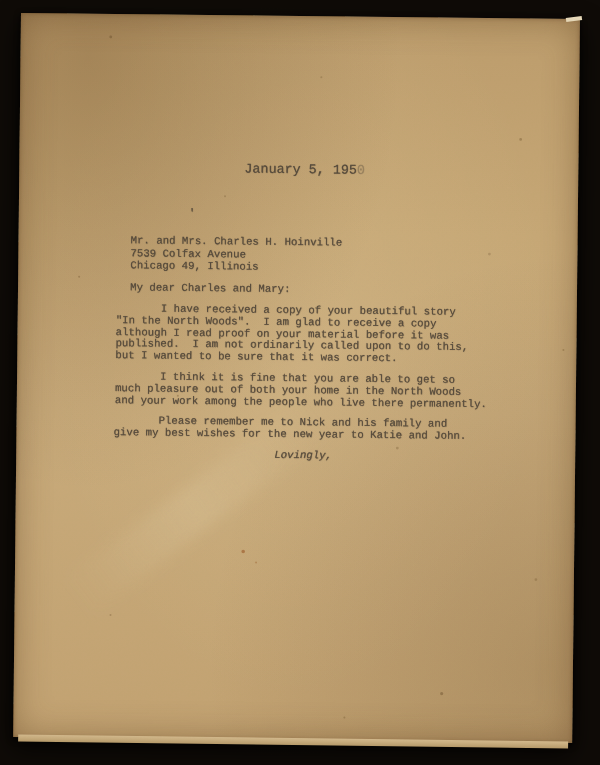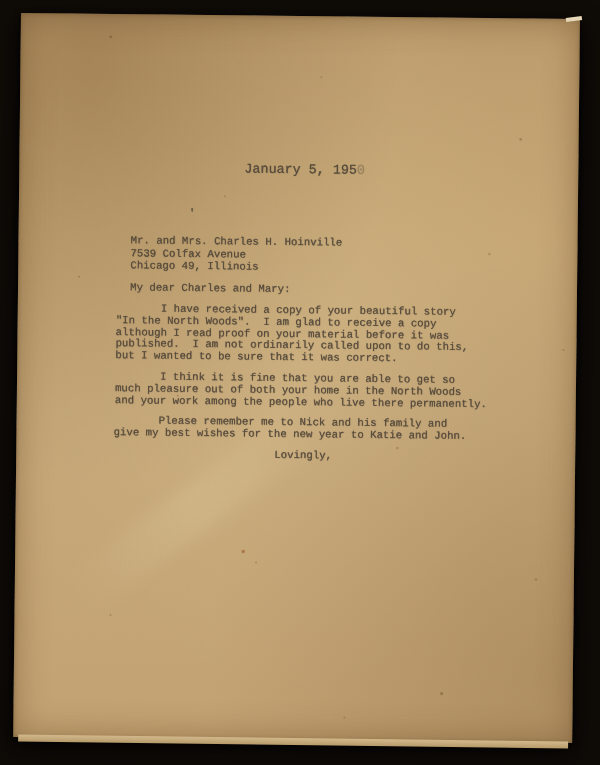--- a/index.html
+++ b/index.html
@@ -116,21 +116,21 @@
     font-size: 13.4px;
     line-height: 14px;
   }
   .date-line .faded { opacity: 0.40; }
   .stray-mark   { left: 170px; top: 193px; }
   .address      { left: 112px; top: 220px; line-height: 12.6px; }
   .salutation   { left: 112px; top: 268px; }
   .para-1       { left:  98px; top: 289px; }
   .para-2       { left:  98px; top: 357px; }
   .para-3       { left:  97px; top: 401px; }
-  .closing-line { left: 258px; top: 434px; }
+  .closing-line { left: 258px; top: 434px; font-style: italic; }
 </style>
 </head>
 <body>
 
 <div class="scene">
   <div class="paper">
     <div class="under-sheet"></div>
     <div class="corner-sliver"></div>
     <div class="crease"></div>
     <div class="specks"></div>

